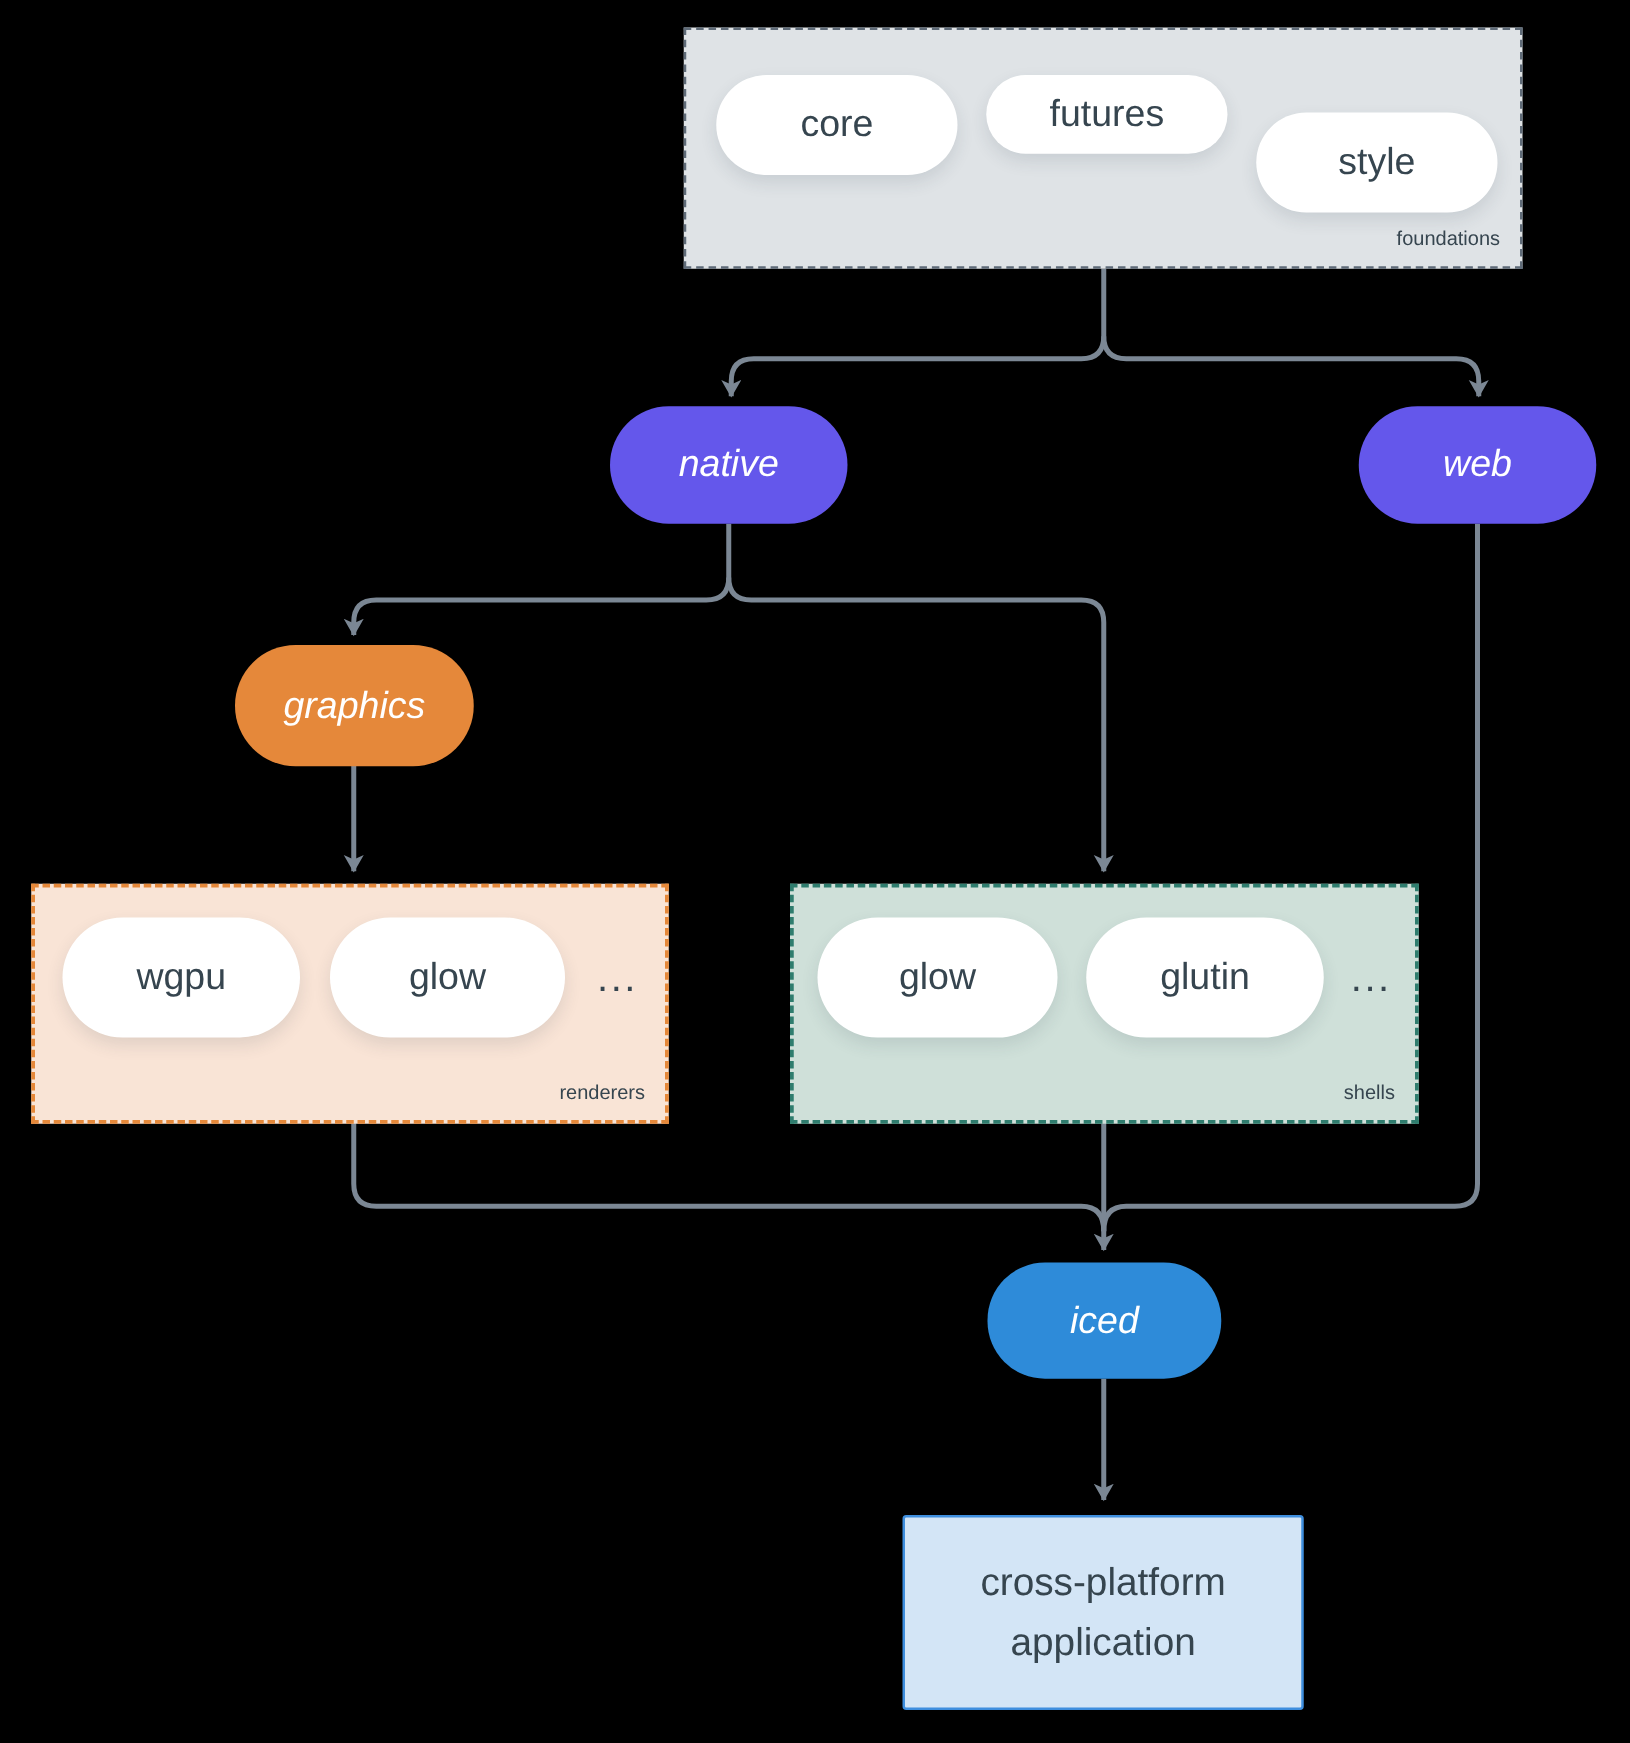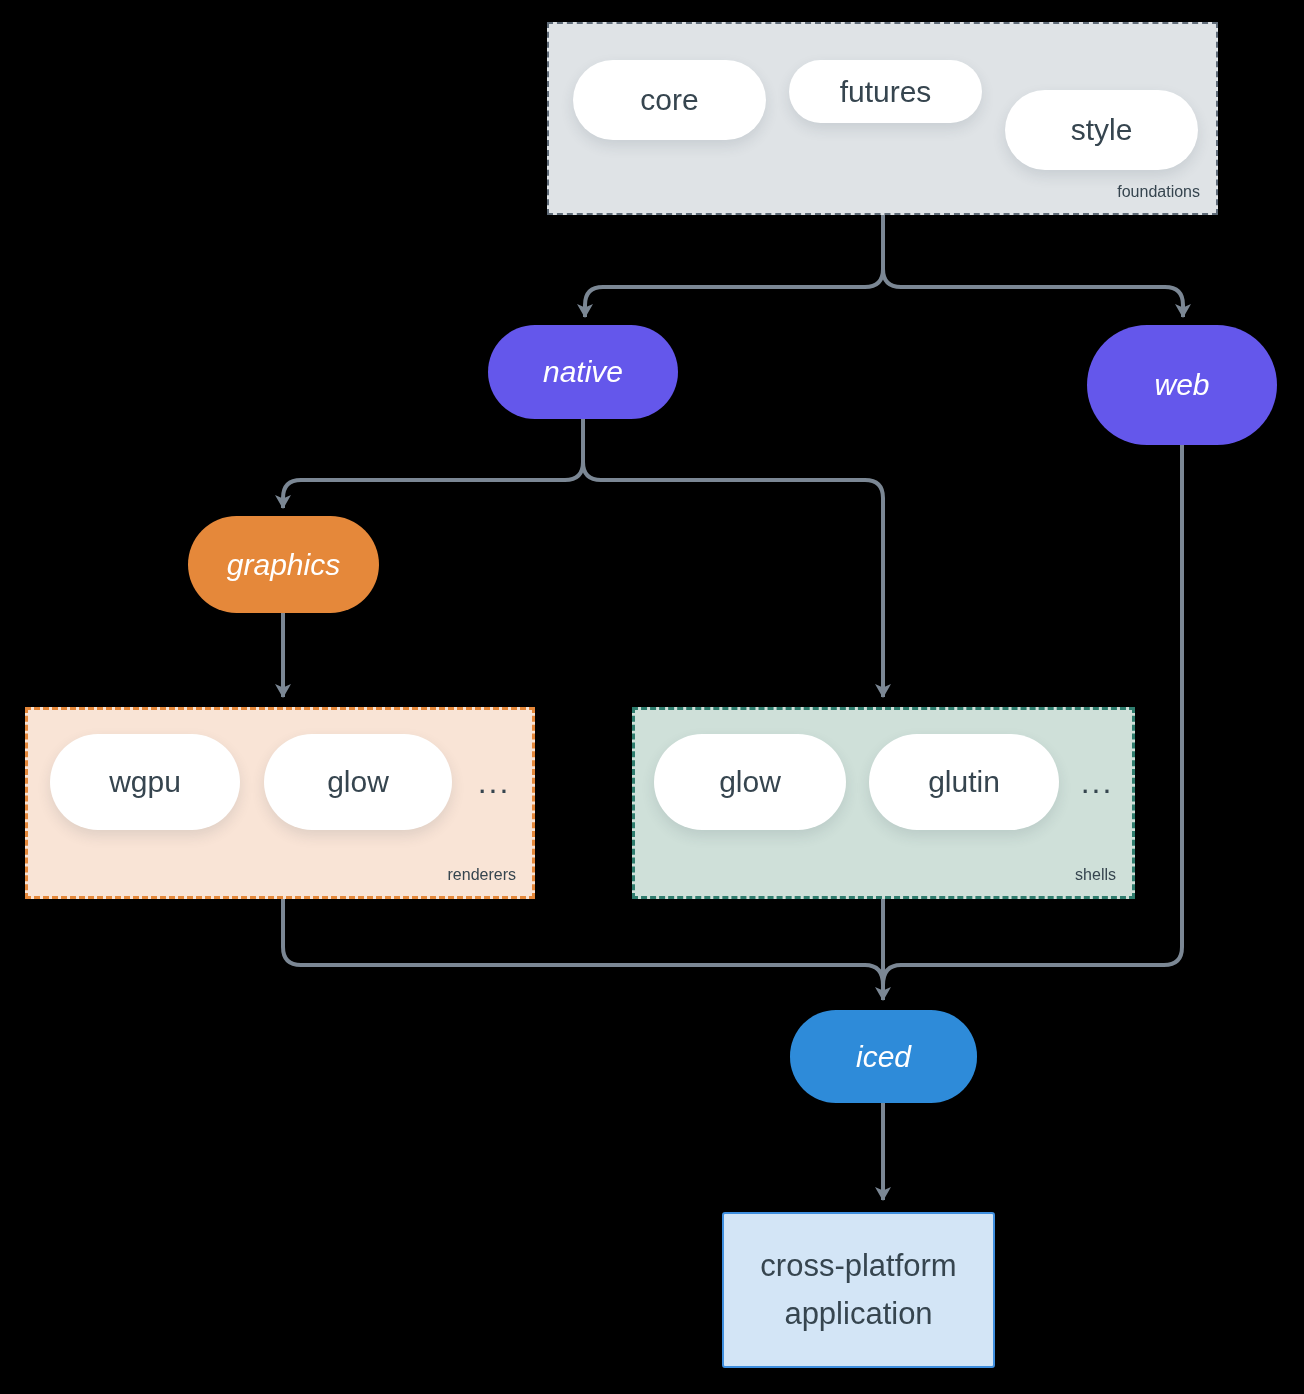--- a/index.html
+++ b/index.html
@@ -31,21 +31,21 @@
   .pill{position:absolute;display:flex;align-items:center;justify-content:center;
     font-size:30px;border-radius:60px;}
   .pill.white{background:var(--c-pill-white);color:var(--c-ink);
     box-shadow:0 6px 14px rgba(40,55,70,0.12);}
   .pill.colored{color:#ffffff;font-style:italic;}
   .pill.native,.pill.web{background:var(--c-purple);}
   .pill.graphics{background:var(--c-orange);}
   .pill.iced{background:var(--c-blue);}
   .ellipsis{position:absolute;display:flex;align-items:center;justify-content:center;
     font-size:32px;color:var(--c-ink);letter-spacing:2px;}
-  .app-box{position:absolute;left:722px;top:1212px;width:273px;height:156px;
+  .app-box{position:absolute;left:722px;top:1212px;width:321px;height:156px;
     box-sizing:border-box;background:var(--c-app-fill);border:2px solid var(--c-app-border);
     border-radius:3px;display:flex;flex-direction:column;align-items:center;justify-content:center;
     font-size:31px;line-height:48px;color:var(--c-ink);}
 </style>
 </head>
 <body>
 
 <svg class="edges" viewBox="0 0 1304 1394" xmlns="http://www.w3.org/2000/svg" aria-hidden="true">
   <defs>
     <marker id="arrowhead" markerUnits="userSpaceOnUse" markerWidth="20" markerHeight="18" refX="13" refY="8" orient="auto">
@@ -72,21 +72,21 @@
   </div>
   <div class="pill white" style="left:456px;top:36px;width:193px;height:80px;margin-top:30px;">
     <span>style</span>
   </div>
   <div class="group-label">foundations</div>
 </div>
 
 <div class="pill colored native" style="left:488px;top:325px;width:190px;height:94px;">
   <span>native</span>
 </div>
-<div class="pill colored web" style="left:1087px;top:325px;width:190px;height:120px;">
+<div class="pill colored web" style="left:1087px;top:325px;width:190px;height:94px;">
   <span>web</span>
 </div>
 
 <div class="pill colored graphics" style="left:188px;top:516px;width:191px;height:97px;">
   <span>graphics</span>
 </div>
 
 <div class="group renderers">
   <div class="pill white" style="left:236px;top:24px;width:188px;height:96px;">
     <span>glow</span>

